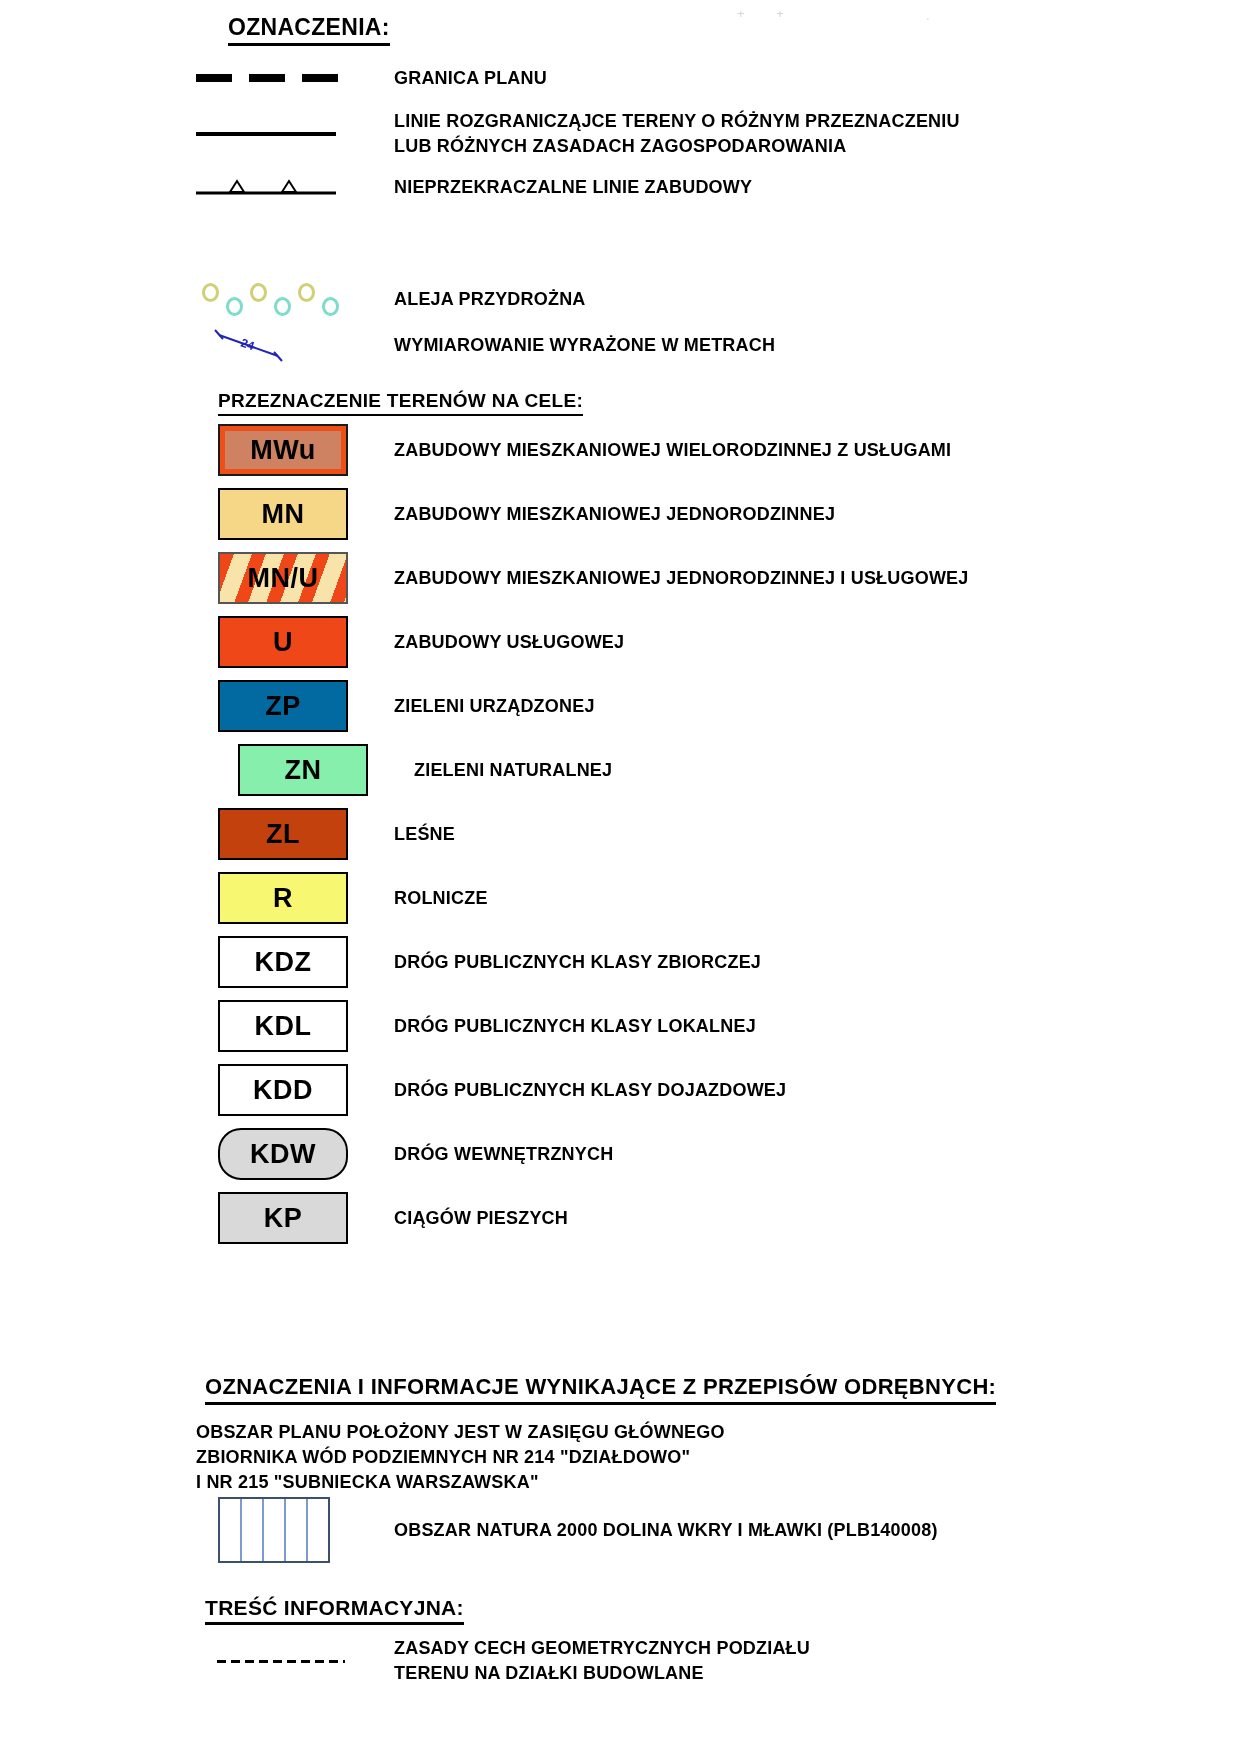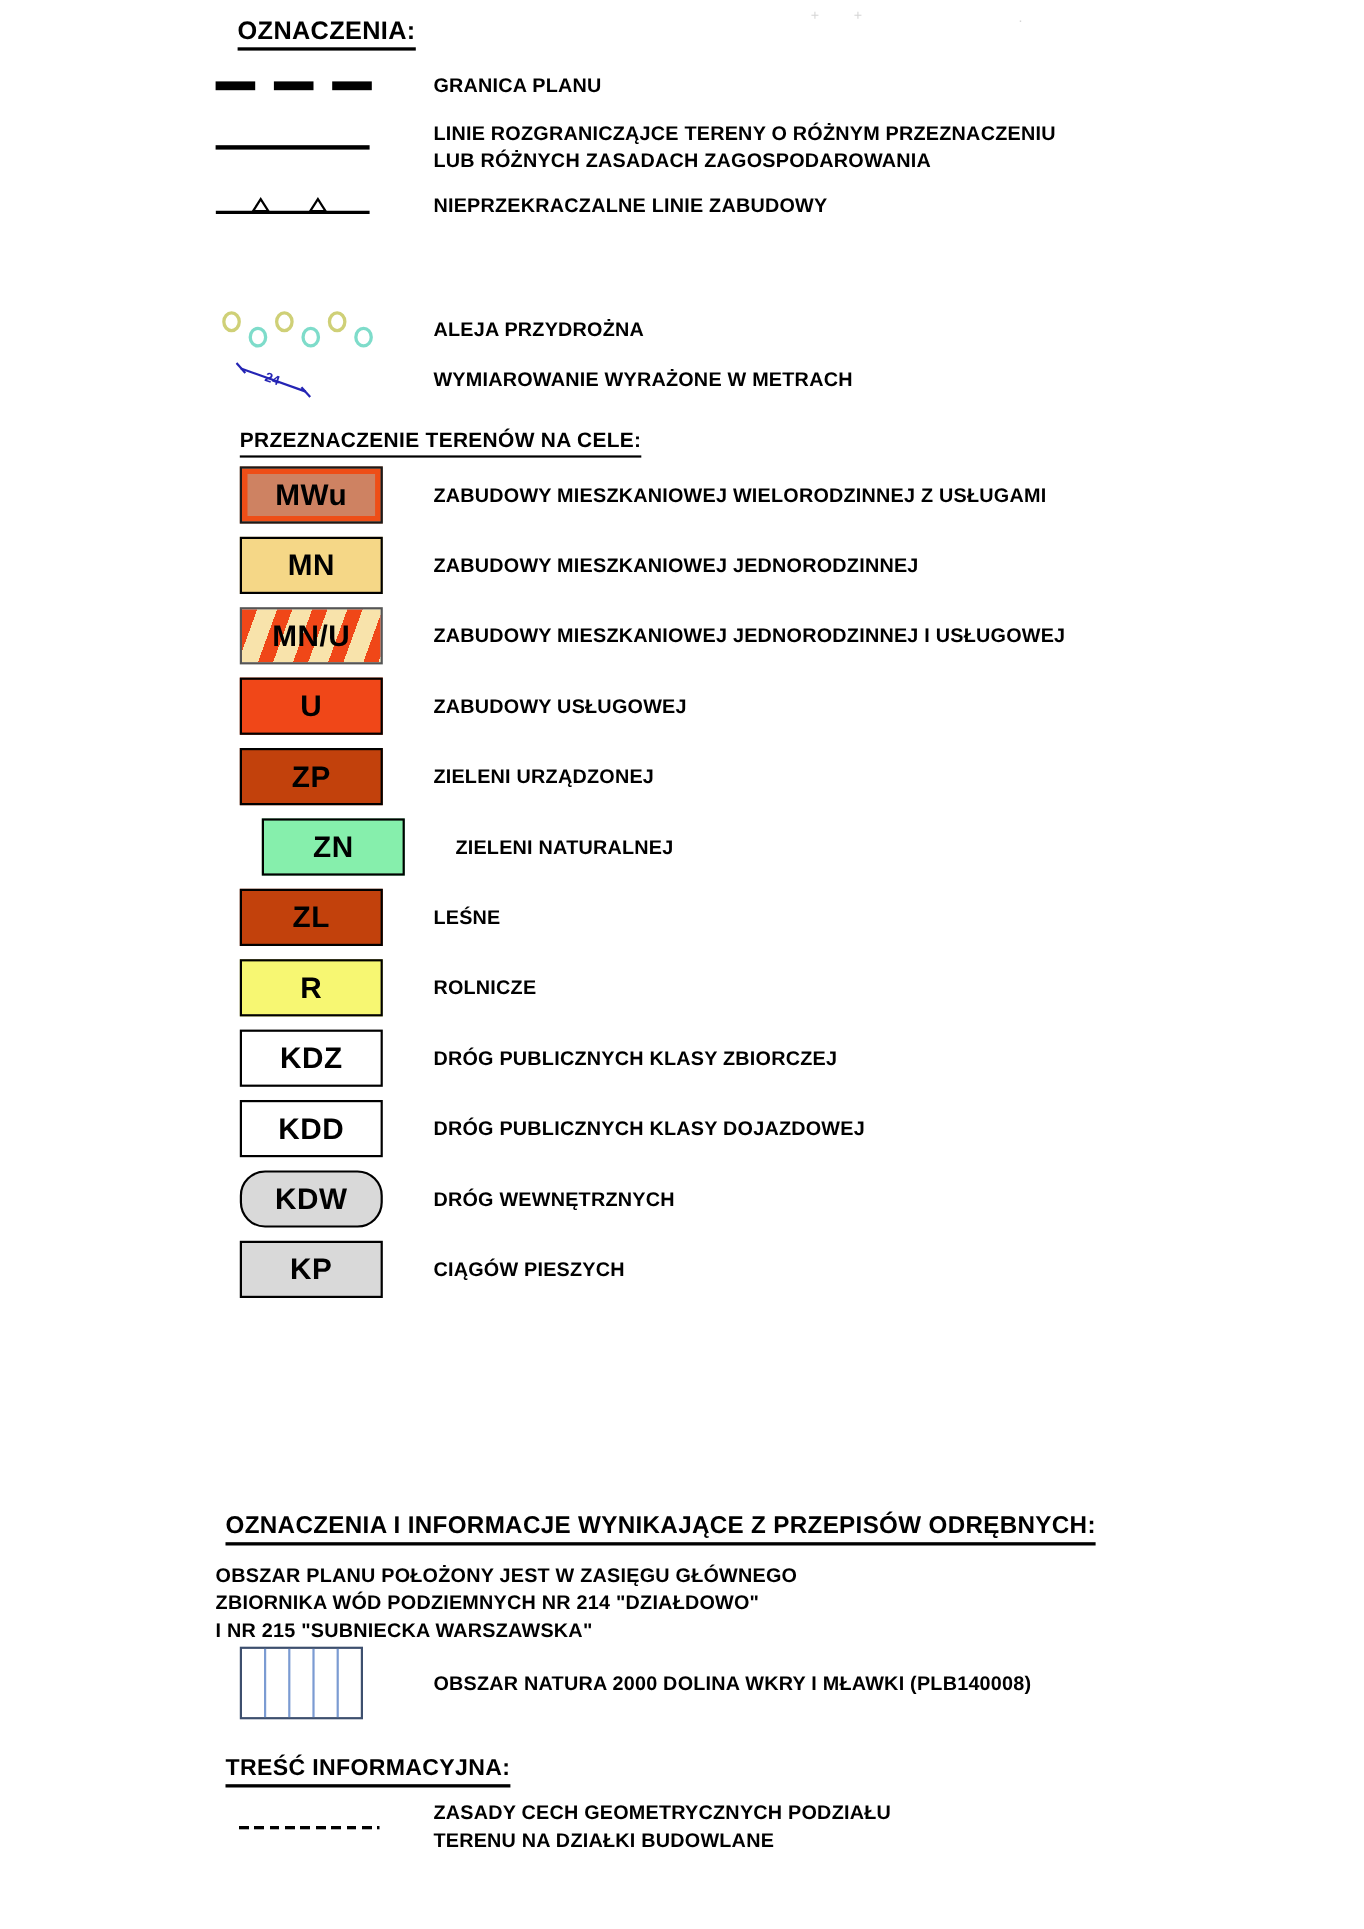--- a/index.html
+++ b/index.html
@@ -6,21 +6,21 @@
   .page{
     position:relative;width:1240px;height:1754px;background:#ffffff;
     font-family:"Liberation Sans",sans-serif;font-weight:bold;color:#000;
     overflow:hidden;
   }
   .heading{
     position:absolute;display:inline-block;
     border-bottom:3px solid #000;padding-bottom:2px;letter-spacing:.3px;
     white-space:nowrap;
   }
-  .h-main{left:216px;top:14px;font-size:23px;}
+  .h-main{left:228px;top:14px;font-size:23px;}
   .h-zones{left:218px;top:390px;font-size:19px;border-bottom-width:2px;}
   .h-sep{left:205px;top:1374px;font-size:22px;}
   .h-info{left:205px;top:1596px;font-size:21px;}
   .row{position:absolute;display:flex;align-items:center;}
   .sym{width:198px;flex:0 0 auto;display:flex;align-items:center;}
   .lbl{font-size:18px;line-height:25px;letter-spacing:.2px;white-space:nowrap;}
   
   .r-granica{left:196px;top:62px;height:32px;}
   .dash-bold{display:flex;gap:17px;}
   .dash-bold i{display:block;width:36px;height:8px;background:#000;}
@@ -167,21 +167,21 @@
     </div>
 
     <div class="zone-row">
       <div class="zone-box" style="border-color: rgb(0, 0, 0); background: rgb(240, 71, 24);">
         <span class="zone-code">U</span>
       </div>
       <div class="lbl zone-label">ZABUDOWY USŁUGOWEJ</div>
     </div>
 
     <div class="zone-row">
-      <div class="zone-box" style="border-color: rgb(0, 0, 0); background: #c2410c; text-align: right;">
+      <div class="zone-box" style="border-color: rgb(0, 0, 0); background: #0369a1; text-align: right;">
         <span class="zone-code">ZP</span>
       </div>
       <div class="lbl zone-label">ZIELENI URZĄDZONEJ</div>
     </div>
 
     <div class="zone-row">
       <div class="zone-box" style="border-color: rgb(0, 0, 0); background: #86efac; margin-left: 20px;">
         <span class="zone-code">ZN</span>
       </div>
       <div class="lbl zone-label">ZIELENI NATURALNEJ</div>
@@ -201,20 +201,26 @@
       <div class="lbl zone-label">ROLNICZE</div>
     </div>
 
     <div class="zone-row">
       <div class="zone-box" style="border-color: rgb(0, 0, 0); background: rgb(255, 255, 255);">
         <span class="zone-code">KDZ</span>
       </div>
       <div class="lbl zone-label">DRÓG PUBLICZNYCH KLASY ZBIORCZEJ</div>
     </div>
 
+    <div class="zone-row">
+      <div class="zone-box" style="border-color: rgb(0, 0, 0); background: rgb(255, 255, 255);">
+        <span class="zone-code">KDL</span>
+      </div>
+      <div class="lbl zone-label">DRÓG PUBLICZNYCH KLASY LOKALNEJ</div>
+    </div>
 
     <div class="zone-row">
       <div class="zone-box" style="border-color: rgb(0, 0, 0); background: rgb(255, 255, 255);">
         <span class="zone-code">KDD</span>
       </div>
       <div class="lbl zone-label">DRÓG PUBLICZNYCH KLASY DOJAZDOWEJ</div>
     </div>
 
     <div class="zone-row">
       <div class="zone-box" style="border-color: rgb(0, 0, 0); background: rgb(217, 217, 217); border-radius: 23px;">

